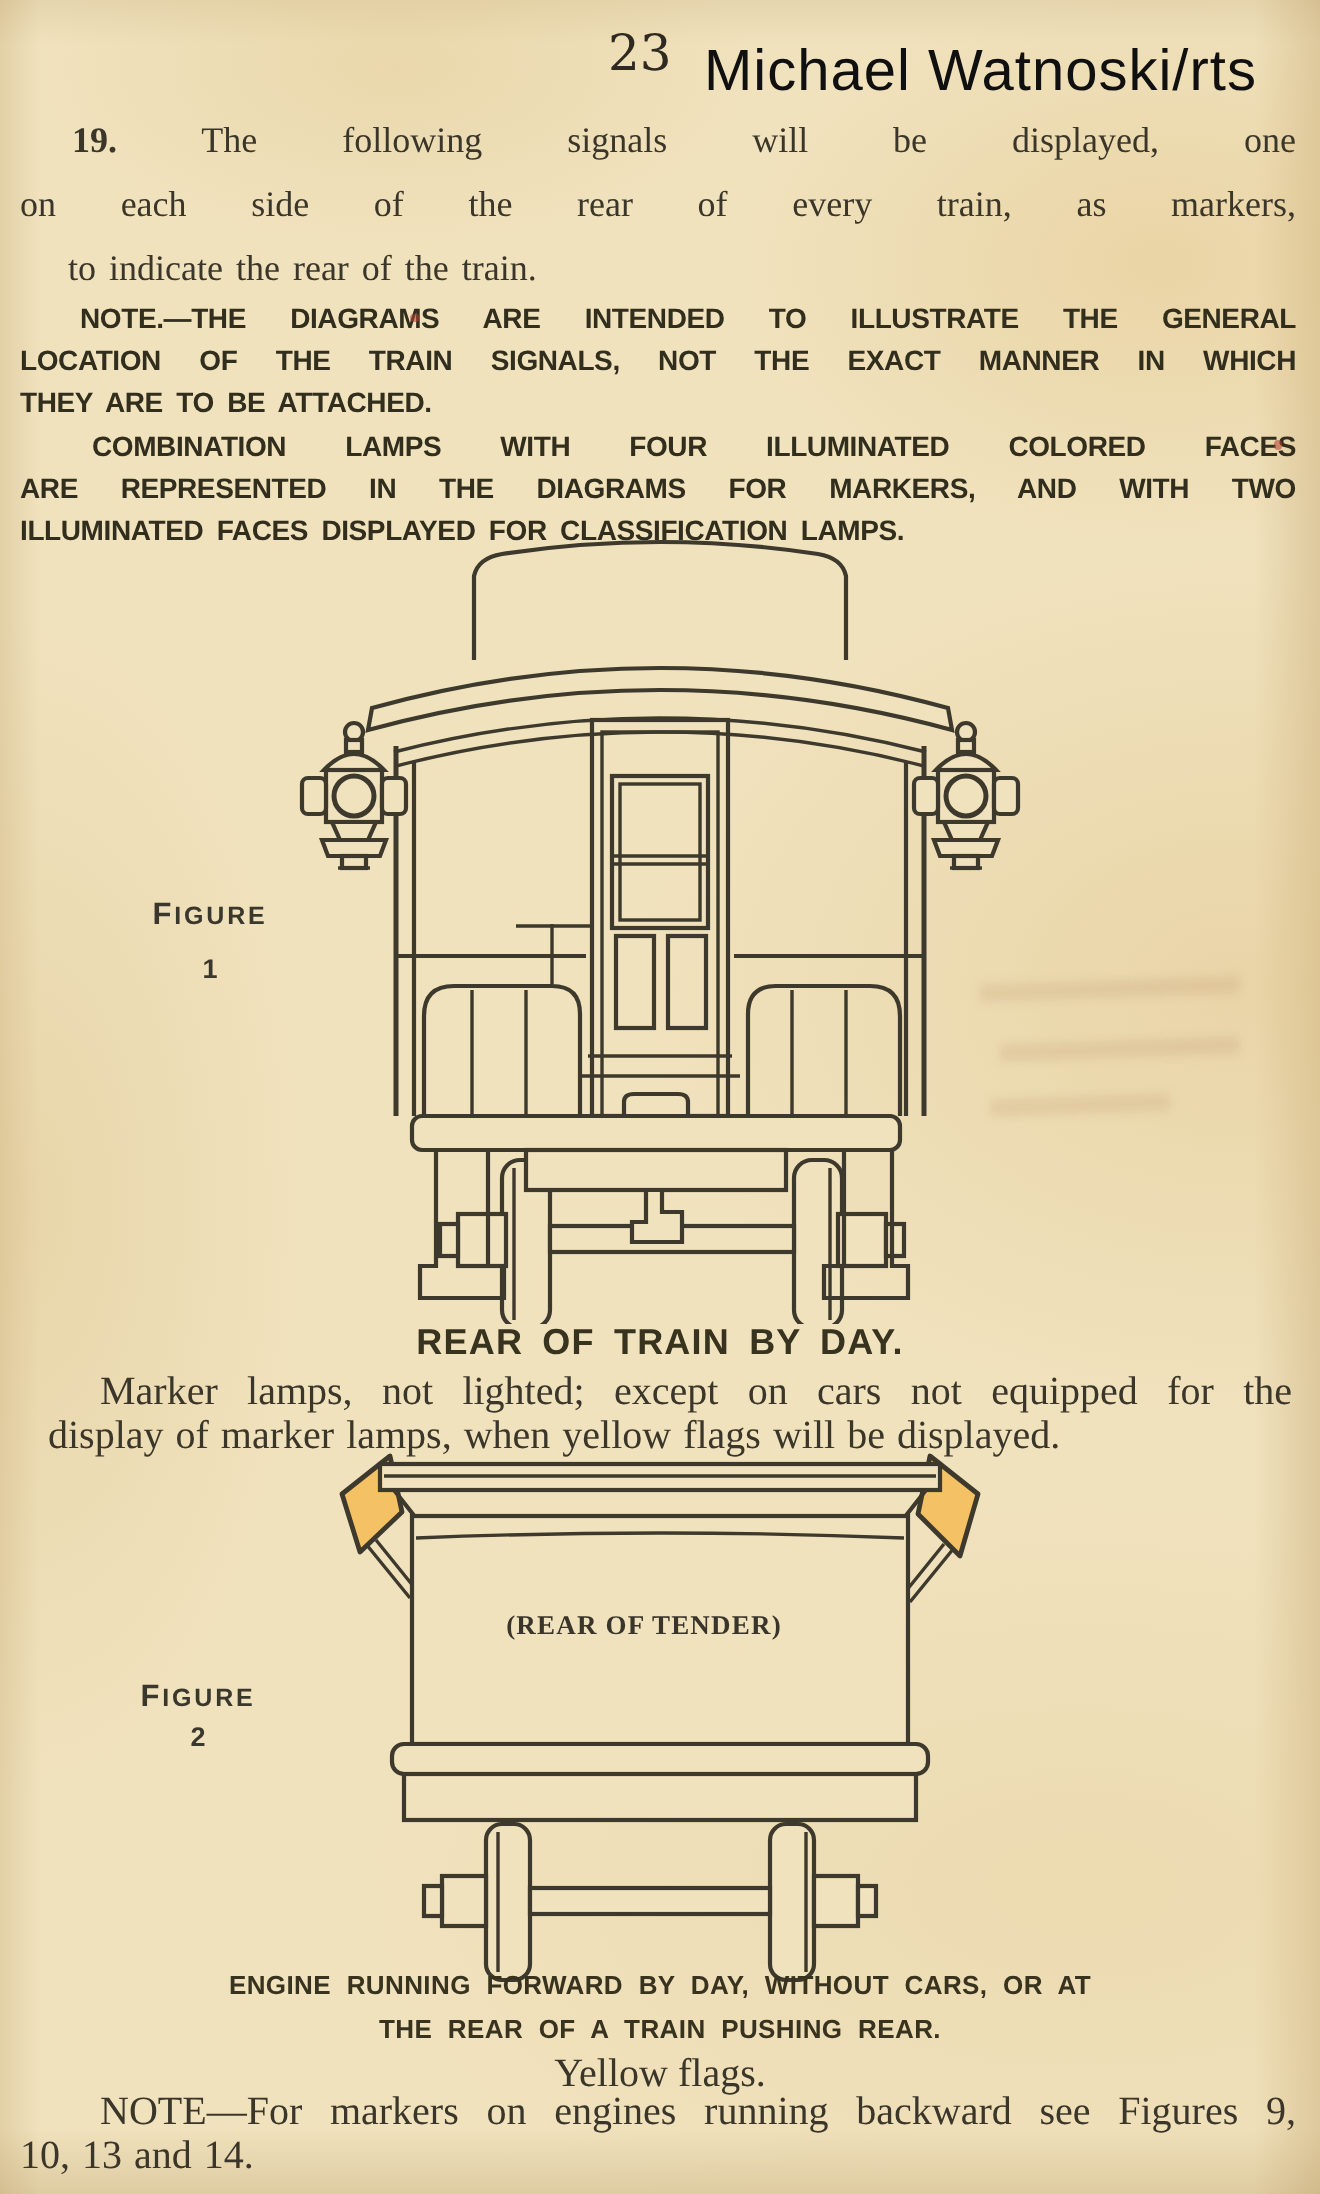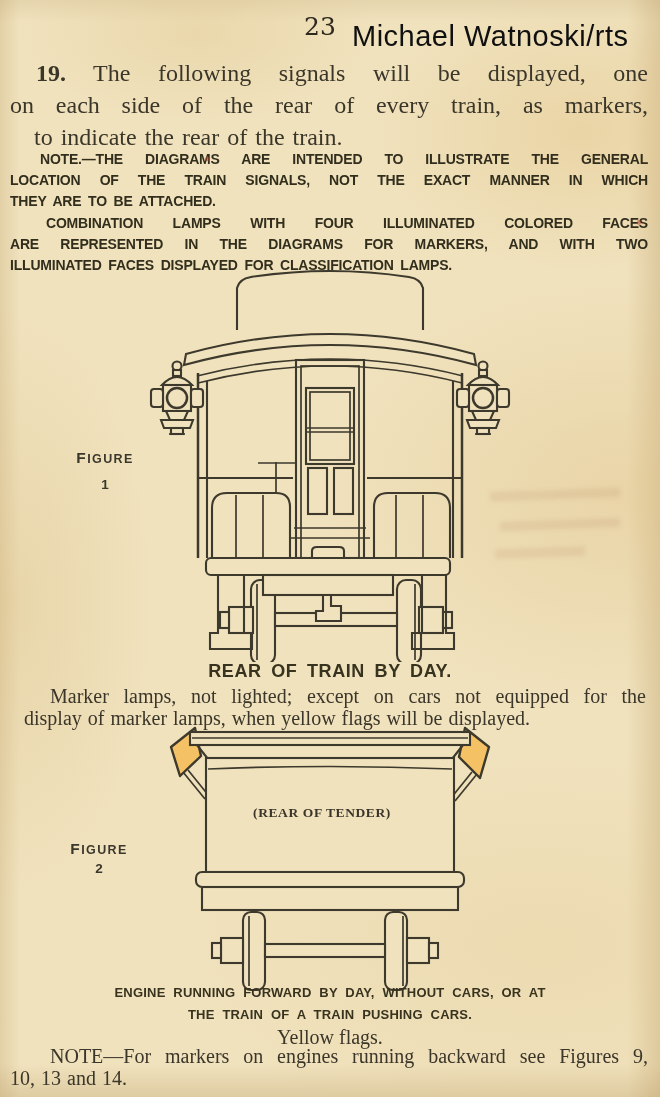--- a/index.html
+++ b/index.html
@@ -18,21 +18,21 @@
       radial-gradient(ellipse 240px 120px at 30% 3%, rgba(220,192,132,.30), rgba(220,192,132,0) 75%),
       linear-gradient(to left, rgba(178,142,84,.30), rgba(178,142,84,0) 5%),
       linear-gradient(to right, rgba(178,142,84,.22), rgba(178,142,84,0) 3%),
       linear-gradient(to top, rgba(168,136,80,.25), rgba(168,136,80,0) 3%),
       linear-gradient(to bottom, rgba(168,136,80,.15), rgba(168,136,80,0) 2%);
     font-family:"Liberation Serif", serif;
     color:var(--ink);
   }
   .tl{position:absolute;left:10px;right:12px;white-space:nowrap;}
   .just{white-space:normal;text-align:justify;text-align-last:justify;}
-  .serif{font-family:"Liberation Serif",serif;font-size:24px;color:#3b362a;word-spacing:2px;}
+  .serif{font-family:"Liberation Serif",serif;font-size:18px;color:#3b362a;word-spacing:2px;}
   .serif-sm{font-family:"Liberation Serif",serif;font-size:20px;color:#3b362a;word-spacing:1px;}
   .gothic{font-family:"Liberation Sans",sans-serif;font-weight:700;font-size:14px;
           color:var(--heavy-ink);letter-spacing:-0.2px;word-spacing:3px;}
   .num{font-weight:700;}
   .pgnum{position:absolute;left:304px;top:12px;font-family:"DejaVu Serif",serif;
          font-size:25px;color:#2e2a20;}
   .wm{position:absolute;left:352px;top:20px;font-family:"Liberation Sans",sans-serif;
       font-size:29px;color:var(--watermark-ink);letter-spacing:0.5px;}
   .figlabel{position:absolute;text-align:center;font-family:"Liberation Sans",sans-serif;
             font-weight:700;font-size:12.5px;letter-spacing:1.4px;color:#3a372c;}
@@ -179,19 +179,19 @@
       <rect class="sf" x="407" y="216" width="22" height="25"></rect>
       <rect class="sf" x="429" y="221" width="9" height="15"></rect>
     </g>
   </svg>
 
   <div class="figlabel" style="left:64px;top:840px;width:70px;">FIGURE</div>
   <div class="fignum" style="left:64px;top:861px;width:70px;">2</div>
   <div class="tenderlabel" style="top:805px;">(REAR OF TENDER)</div>
 
   <div class="caption cap2" style="top:985px;">ENGINE RUNNING FORWARD BY DAY, WITHOUT CARS, OR AT</div>
-  <div class="caption cap2" style="top:1007px;">THE TRAIN OF A TRAIN PUSHING CARS.</div>
+  <div class="caption cap2" style="top:1007px;">THE REAR OF A TRAIN PUSHING REAR.</div>
   <div class="center-serif" style="top:1026px;">Yellow flags.</div>
 
   <div class="tl serif-sm just" style="top:1045px;padding-left:40px;">NOTE—For markers on engines running backward see Figures 9,</div>
   <div class="tl serif-sm" style="top:1067px;">10, 13 and 14.</div>
 
 </div>
 
 </body></html>

